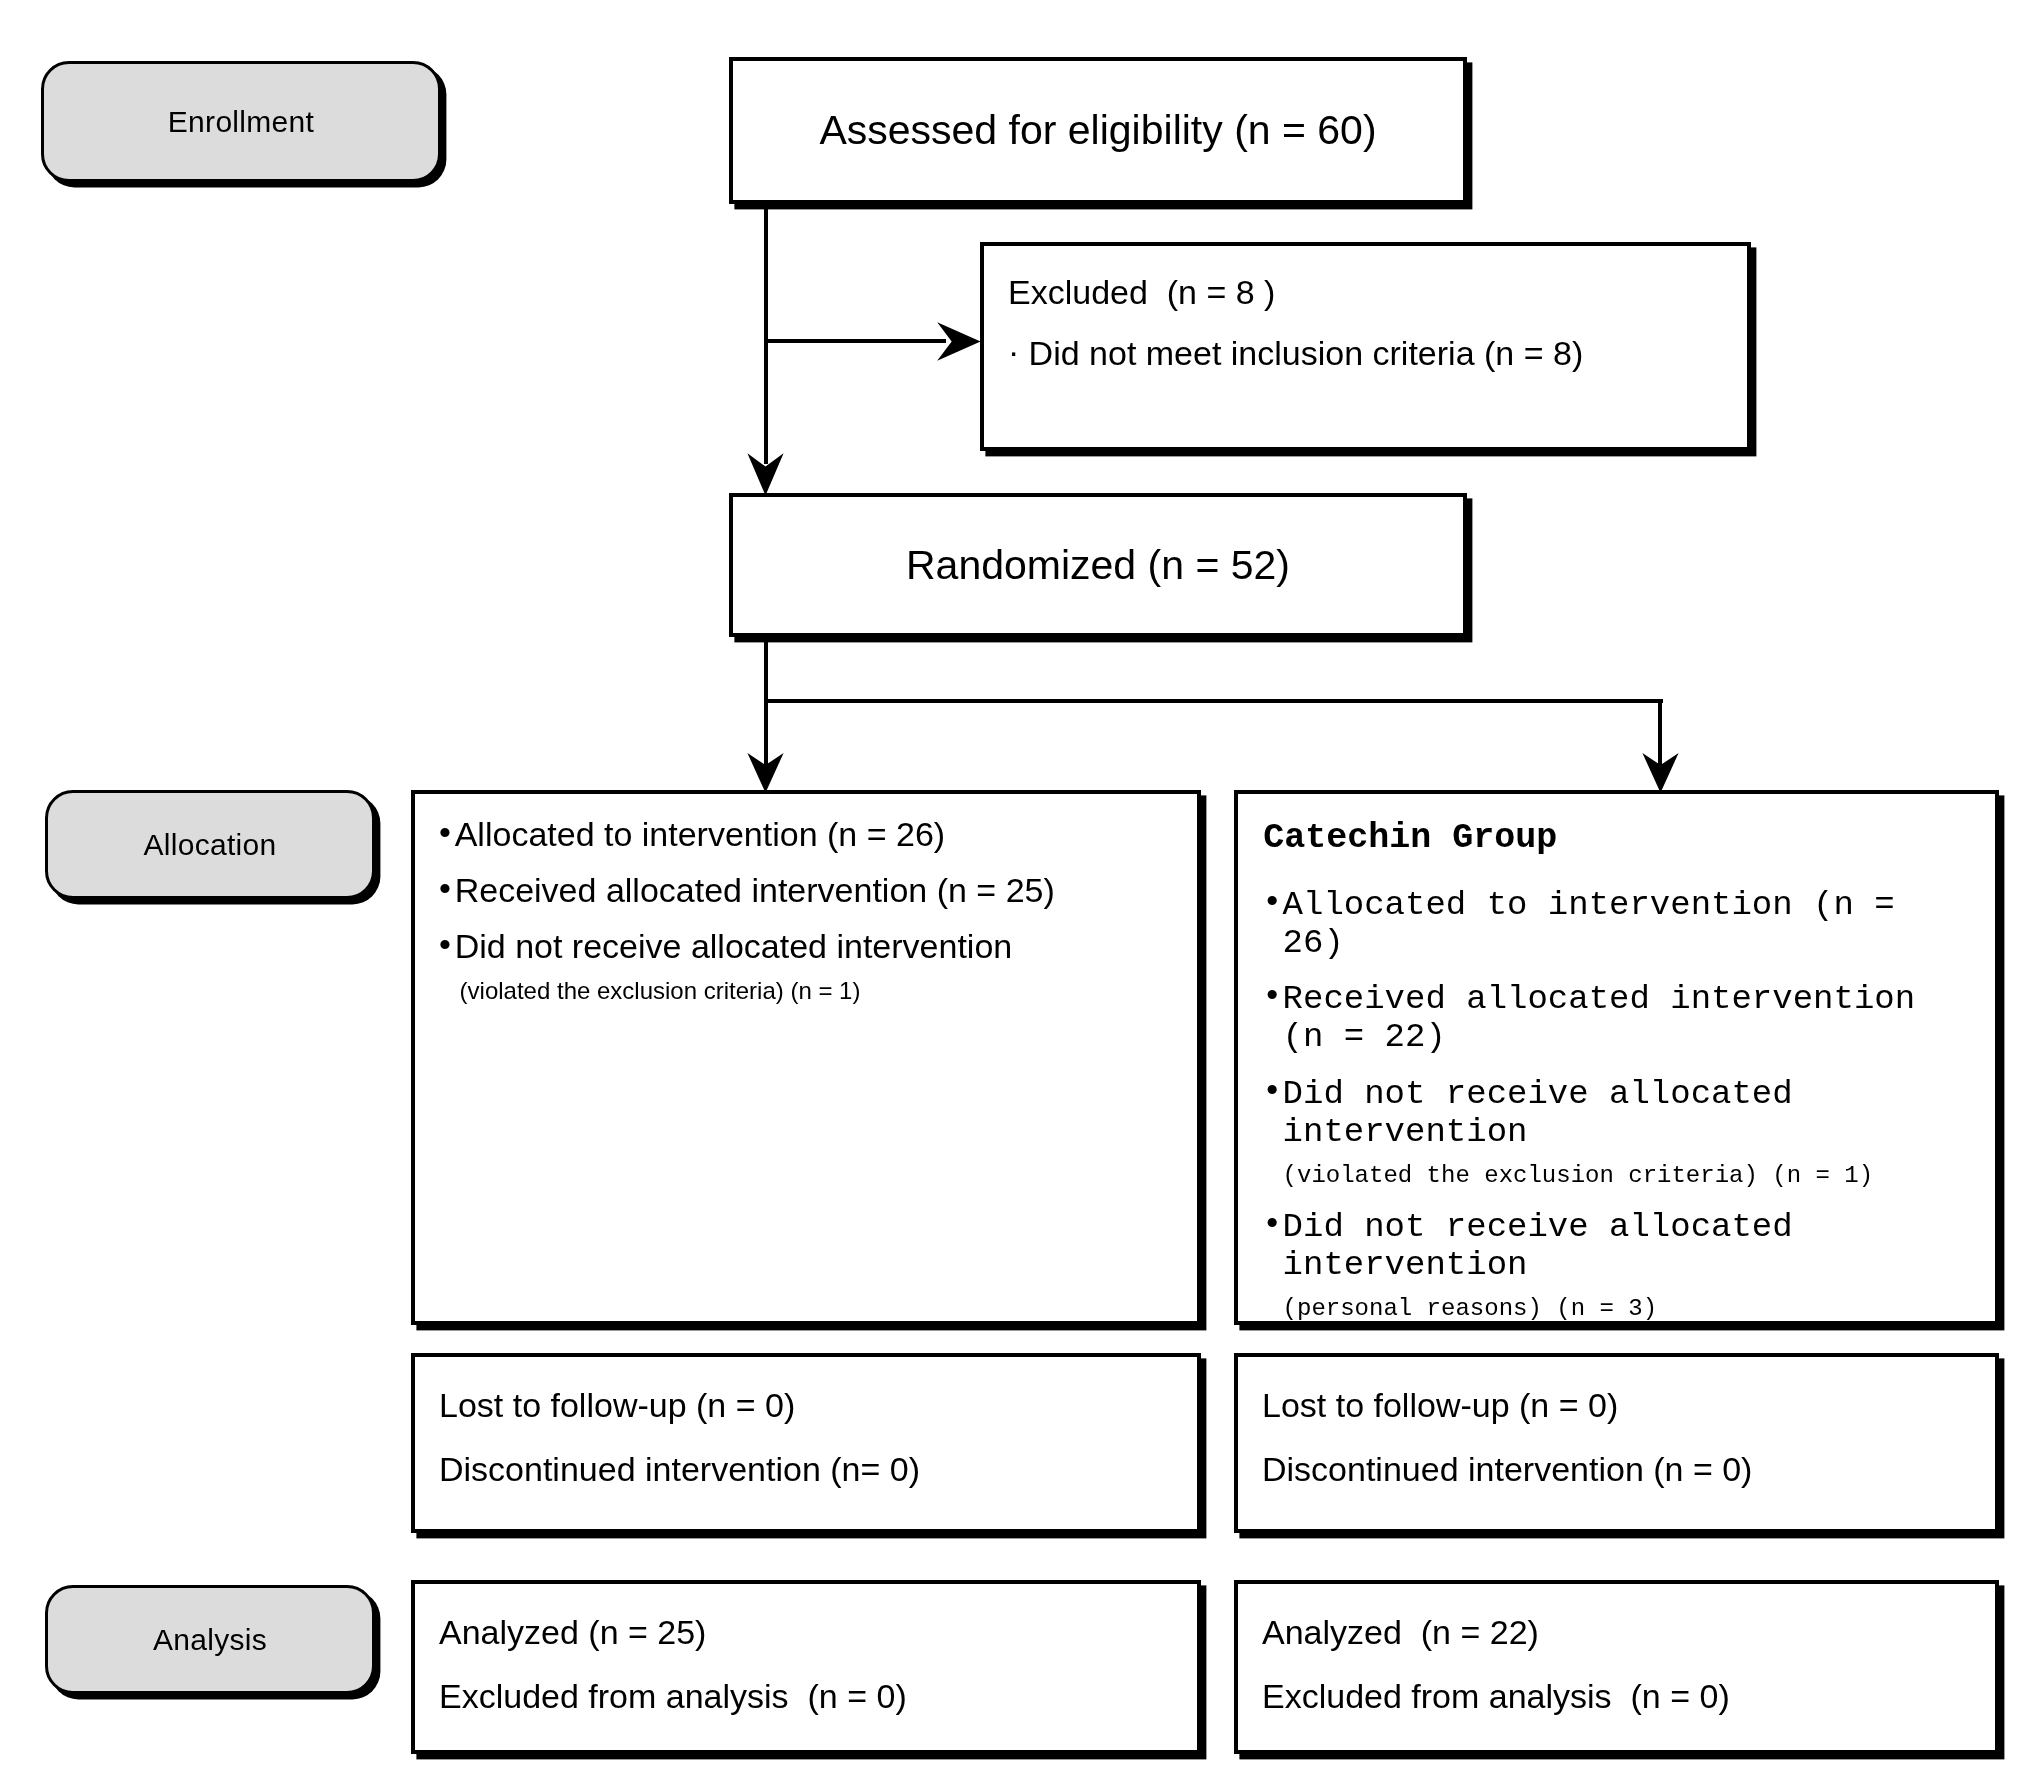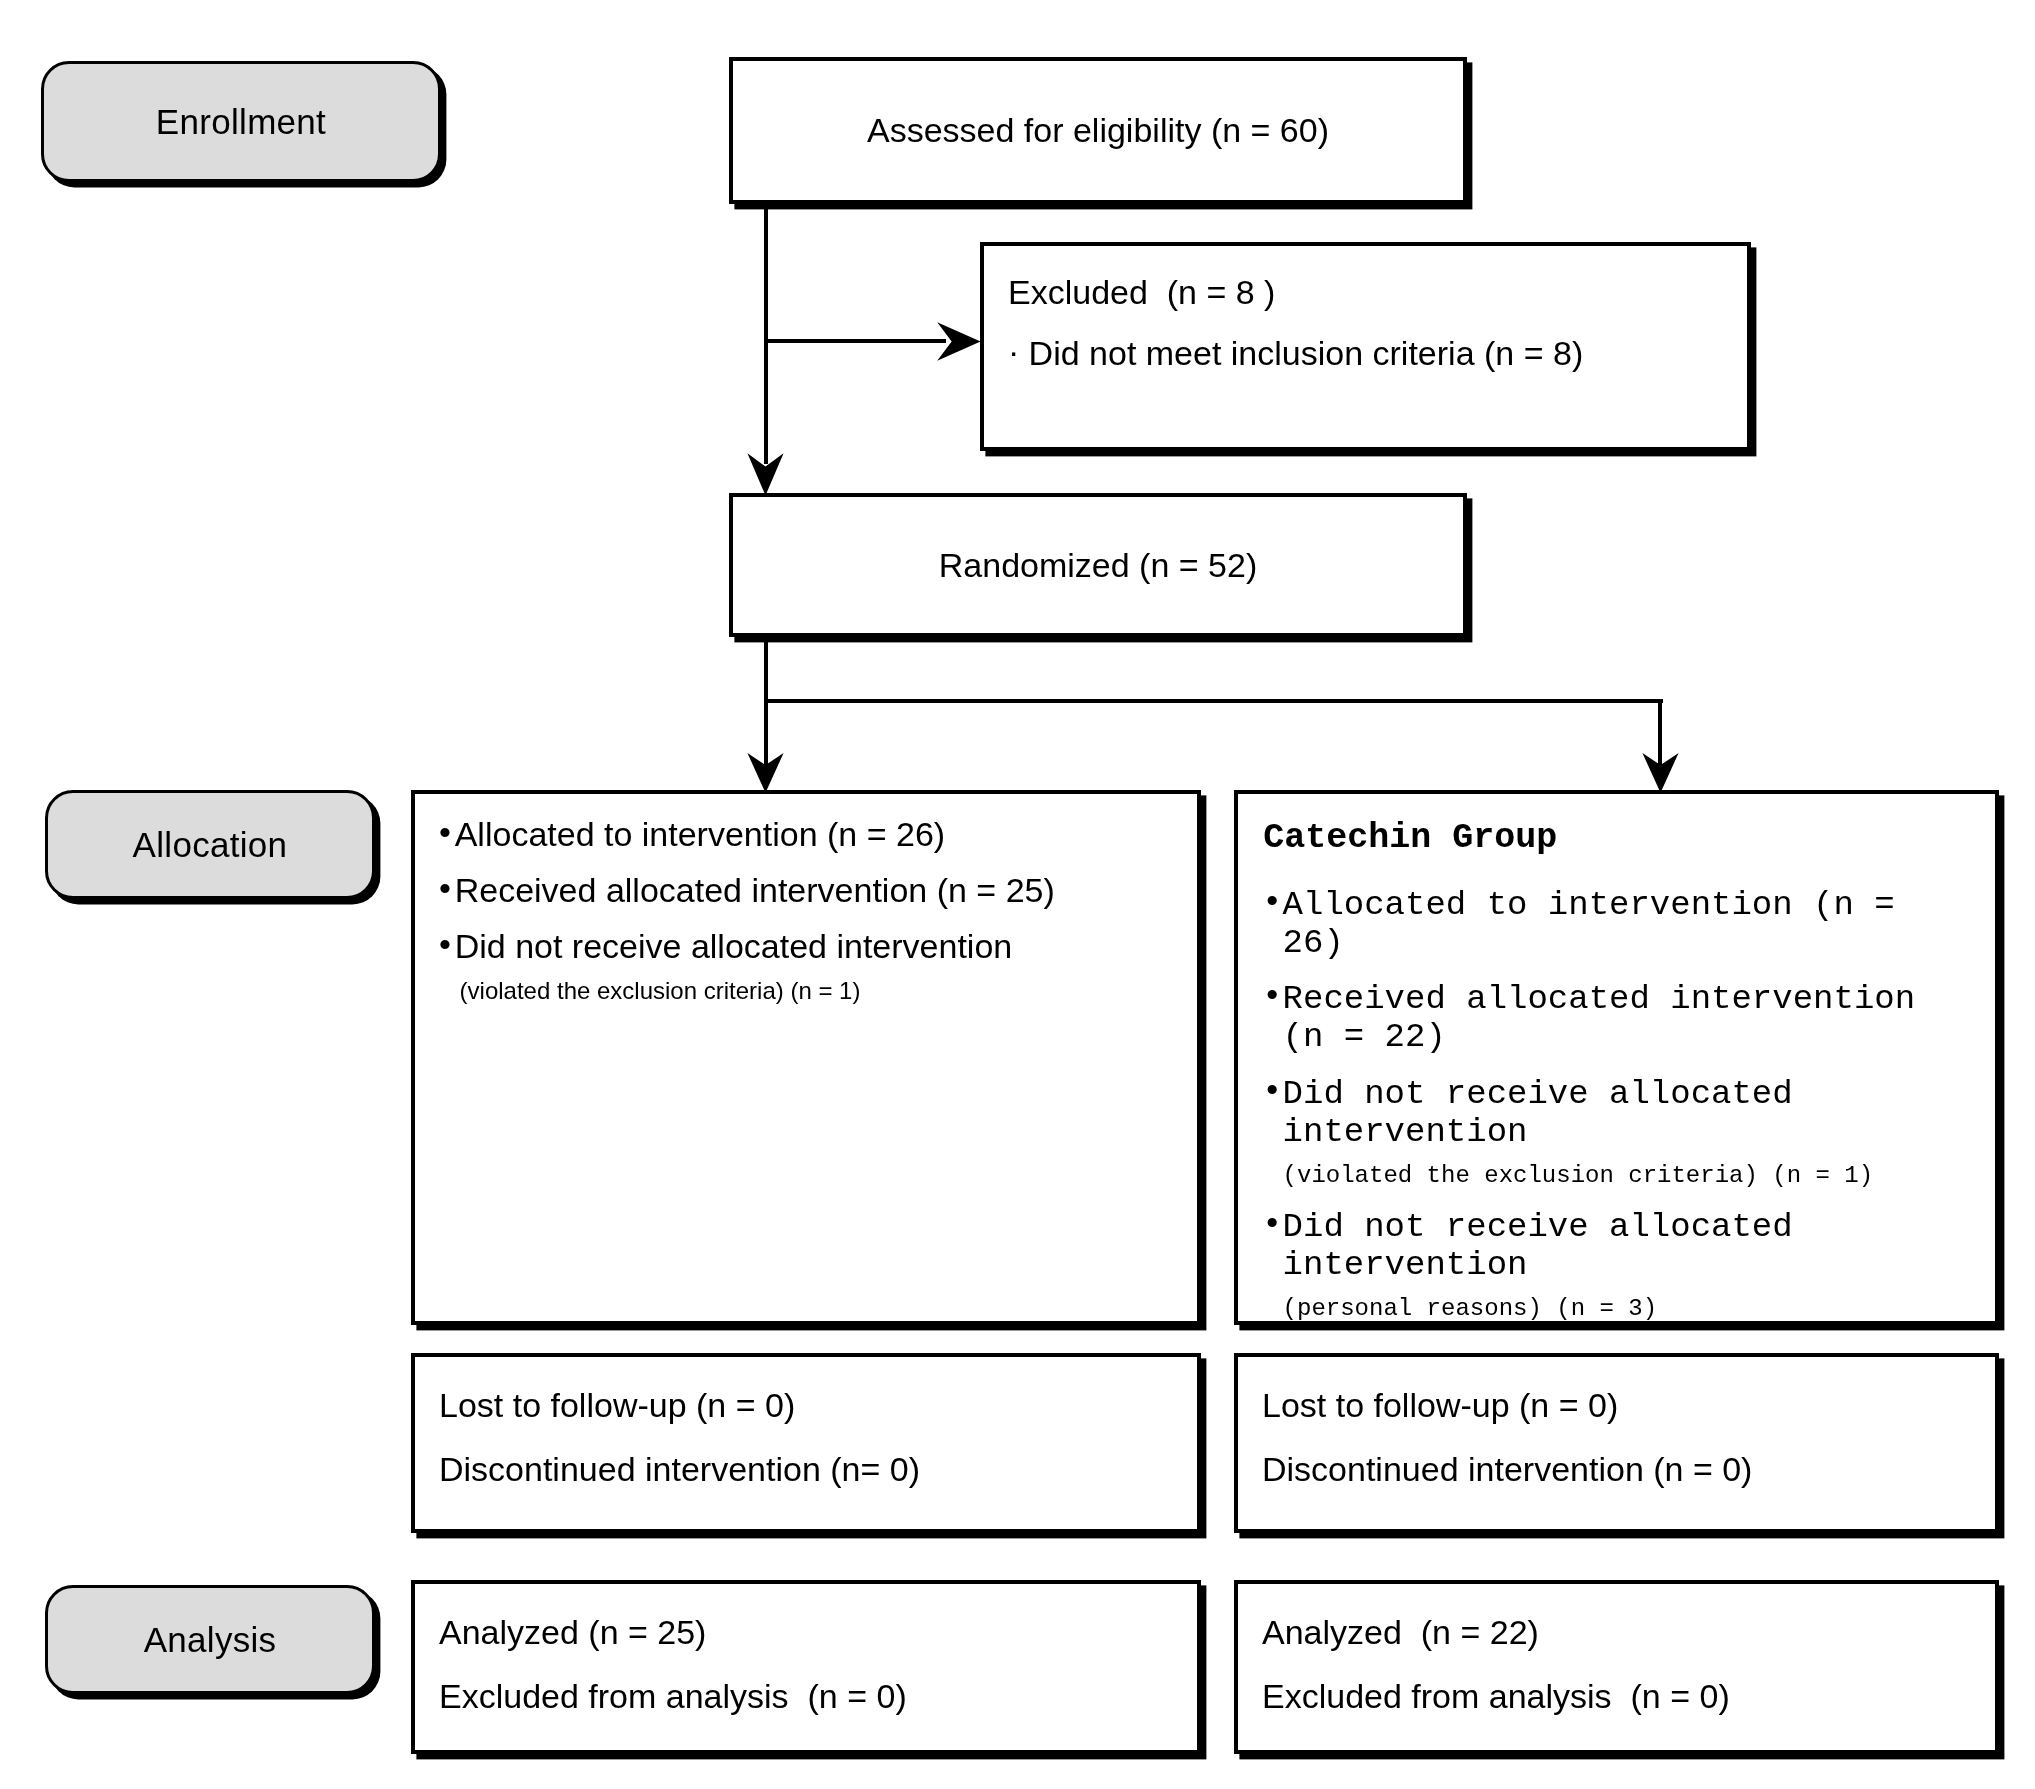--- a/index.html
+++ b/index.html
@@ -4,27 +4,27 @@
 <style>
   html,body{margin:0;padding:0;background:#ffffff;}
   body{width:2035px;height:1789px;position:relative;overflow:hidden;
        font-family:"Liberation Sans",sans-serif;color:#000;}
   #stage{position:absolute;left:0;top:0;width:2035px;height:1789px;}
 
   
   .pill{position:absolute;background:#dcdcdc;border:3.6px solid #000;
         border-radius:28px;box-shadow:5.4px 5.4px 0 #000;
         display:flex;align-items:center;justify-content:center;
-        font-size:35px;letter-spacing:0.3px;color:#000;}
+        font-size:30px;letter-spacing:0.3px;color:#000;}
 
   
   .box{position:absolute;background:#fff;border:4.2px solid #000;
        box-shadow:5.4px 5.4px 0 #000;box-sizing:border-box;}
   .box.center{display:flex;align-items:center;justify-content:center;}
-  .box .ctext{font-size:34px;}
+  .box .ctext{font-size:41px;}
 
   .pad{padding:20.6px 24px 15.7px 24px;box-sizing:border-box;height:100%;}
 
   .line{font-size:34px;line-height:1.00;margin:0 0 20.6px 0;white-space:pre;}
   .grptitle{font-size:35px;font-weight:bold;margin:3.6px 0 28px 1.2px;white-space:pre;}
   .bul{display:flex;align-items:flex-start;margin:0 0 18px 0;}
   .bul .dot{width:20.6px;flex:0 0 20.6px;font-size:34px;line-height:1.05;}
   .bul .dot.narrow{width:15.7px;flex:0 0 15.7px;}
   .bul .txt{font-size:34px;line-height:1.12;white-space:pre-wrap;}
   .cont{font-size:24px;line-height:1.12;margin:0 0 18px 20.6px;white-space:pre;}

